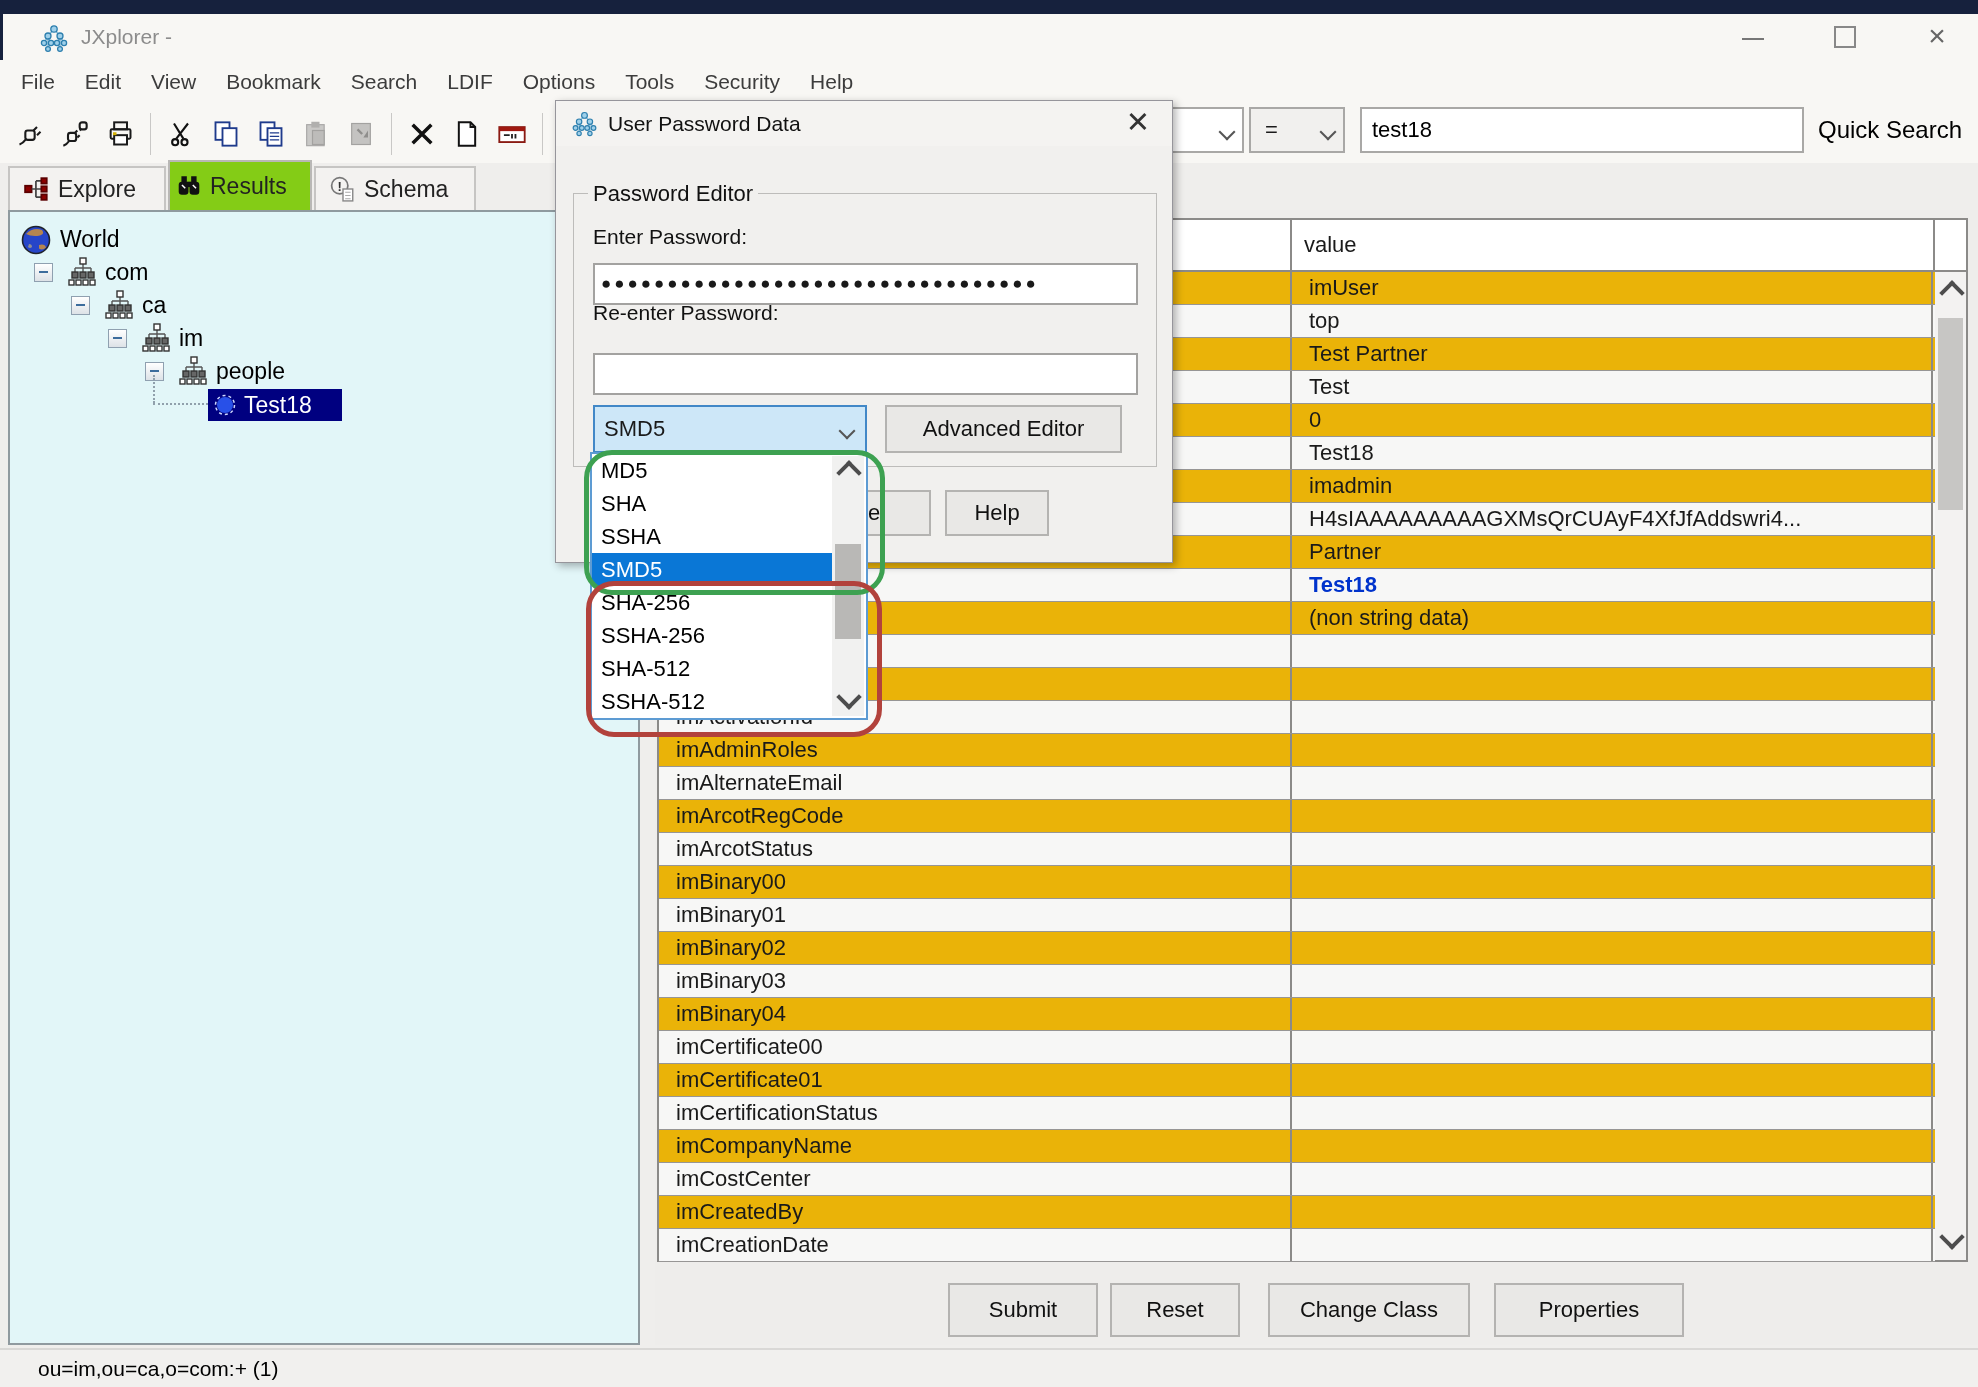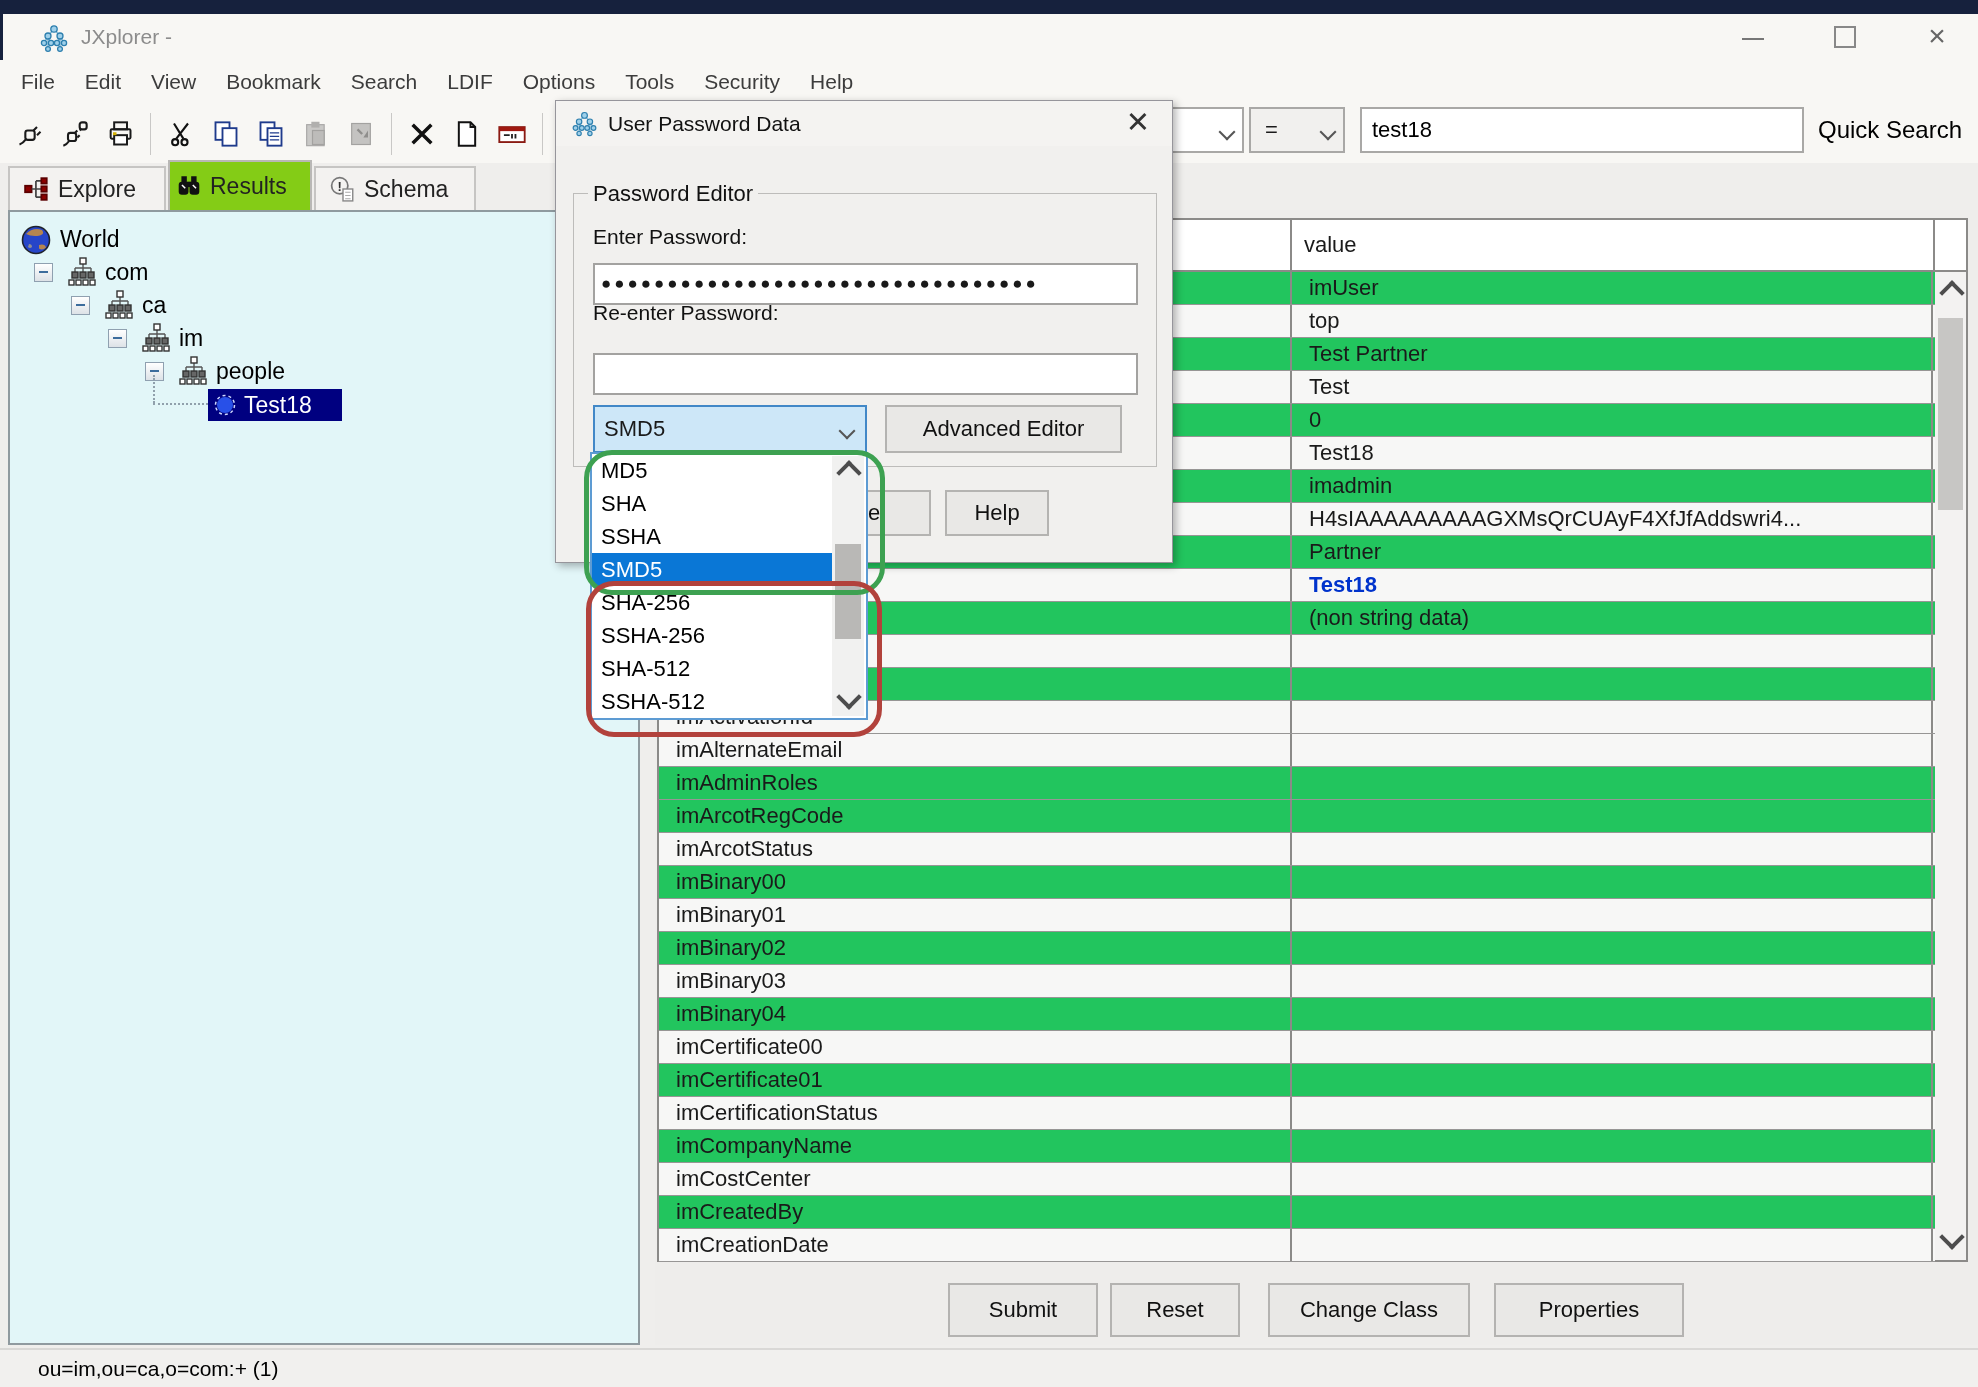--- a/index.html
+++ b/index.html
@@ -38,21 +38,21 @@
   #left-panel{left:8px;top:210px;width:632px;height:1135px;background:#e2f6f8;border:2px solid #8f9a9f;box-sizing:border-box;}
   #right-panel{left:655px;top:210px;width:1323px;height:1135px;background:#eeedeb;}
   
   .tree-label{position:absolute;font-size:23px;color:#000;height:31px;line-height:31px;}
   .expander{position:absolute;width:19px;height:19px;background:linear-gradient(#ffffff,#dde2e7);border:1px solid #8fa0b0;box-sizing:border-box;}
   .expander i{display:block;width:9px;border-top:2px solid #3c6c9c;margin:7px auto 0;}
   .tree-sel{position:absolute;background:#000080;color:#fff;display:flex;align-items:center;}
   .dotted-v{position:absolute;border-left:2px dotted #90a0ac;}
   .dotted-h{position:absolute;border-top:2px dotted #90a0ac;}
   
-  #table{left:657px;top:218px;width:1311px;height:1044px;background:#22c55e;border:2px solid #8b8a88;box-sizing:border-box;}
+  #table{left:657px;top:218px;width:1311px;height:1044px;background:#eab308;border:2px solid #8b8a88;box-sizing:border-box;}
   #thead{position:absolute;left:0;top:0;right:0;height:50px;border-bottom:2px solid #8b8a88;background:#fff;}
   .hcell{position:absolute;top:0;height:50px;line-height:50px;font-size:22px;padding-left:10px;box-sizing:border-box;}
   #rows{position:absolute;left:0;top:52px;width:1276px;}
   .trow{position:relative;height:33px;border-bottom:1px solid #979695;box-sizing:border-box;display:flex;}
   .trow.even{background:#f7f7f6;}
   .cell{height:32px;line-height:32px;font-size:22px;padding-left:17px;box-sizing:border-box;overflow:hidden;white-space:nowrap;}
   .cell.name{width:633px;border-right:2px solid #8b8a88;}
   .cell.value{width:641px;border-right:2px solid #8b8a88;}
   .cell.value.hl{color:#0033cc;font-weight:bold;}
   .vscroll{position:absolute;background:#f3f2f1;}
@@ -409,26 +409,26 @@
           <div class="cell value"></div>
         </div>
         <div class="trow">
           <div class="cell name"></div>
           <div class="cell value"></div>
         </div>
         <div class="trow even">
           <div class="cell name">imActivationId</div>
           <div class="cell value"></div>
         </div>
+        <div class="trow">
+          <div class="cell name">imAdminRoles</div>
+          <div class="cell value"></div>
+        </div>
         <div class="trow even">
           <div class="cell name">imAlternateEmail</div>
-          <div class="cell value"></div>
-        </div>
-        <div class="trow">
-          <div class="cell name">imAdminRoles</div>
           <div class="cell value"></div>
         </div>
         <div class="trow">
           <div class="cell name">imArcotRegCode</div>
           <div class="cell value"></div>
         </div>
         <div class="trow even">
           <div class="cell name">imArcotStatus</div>
           <div class="cell value"></div>
         </div>

